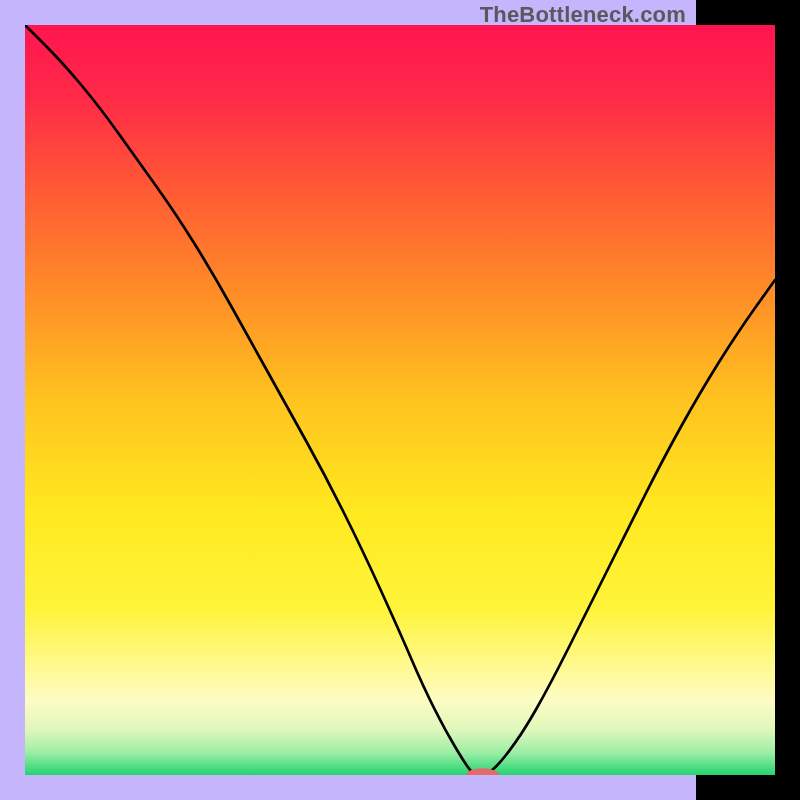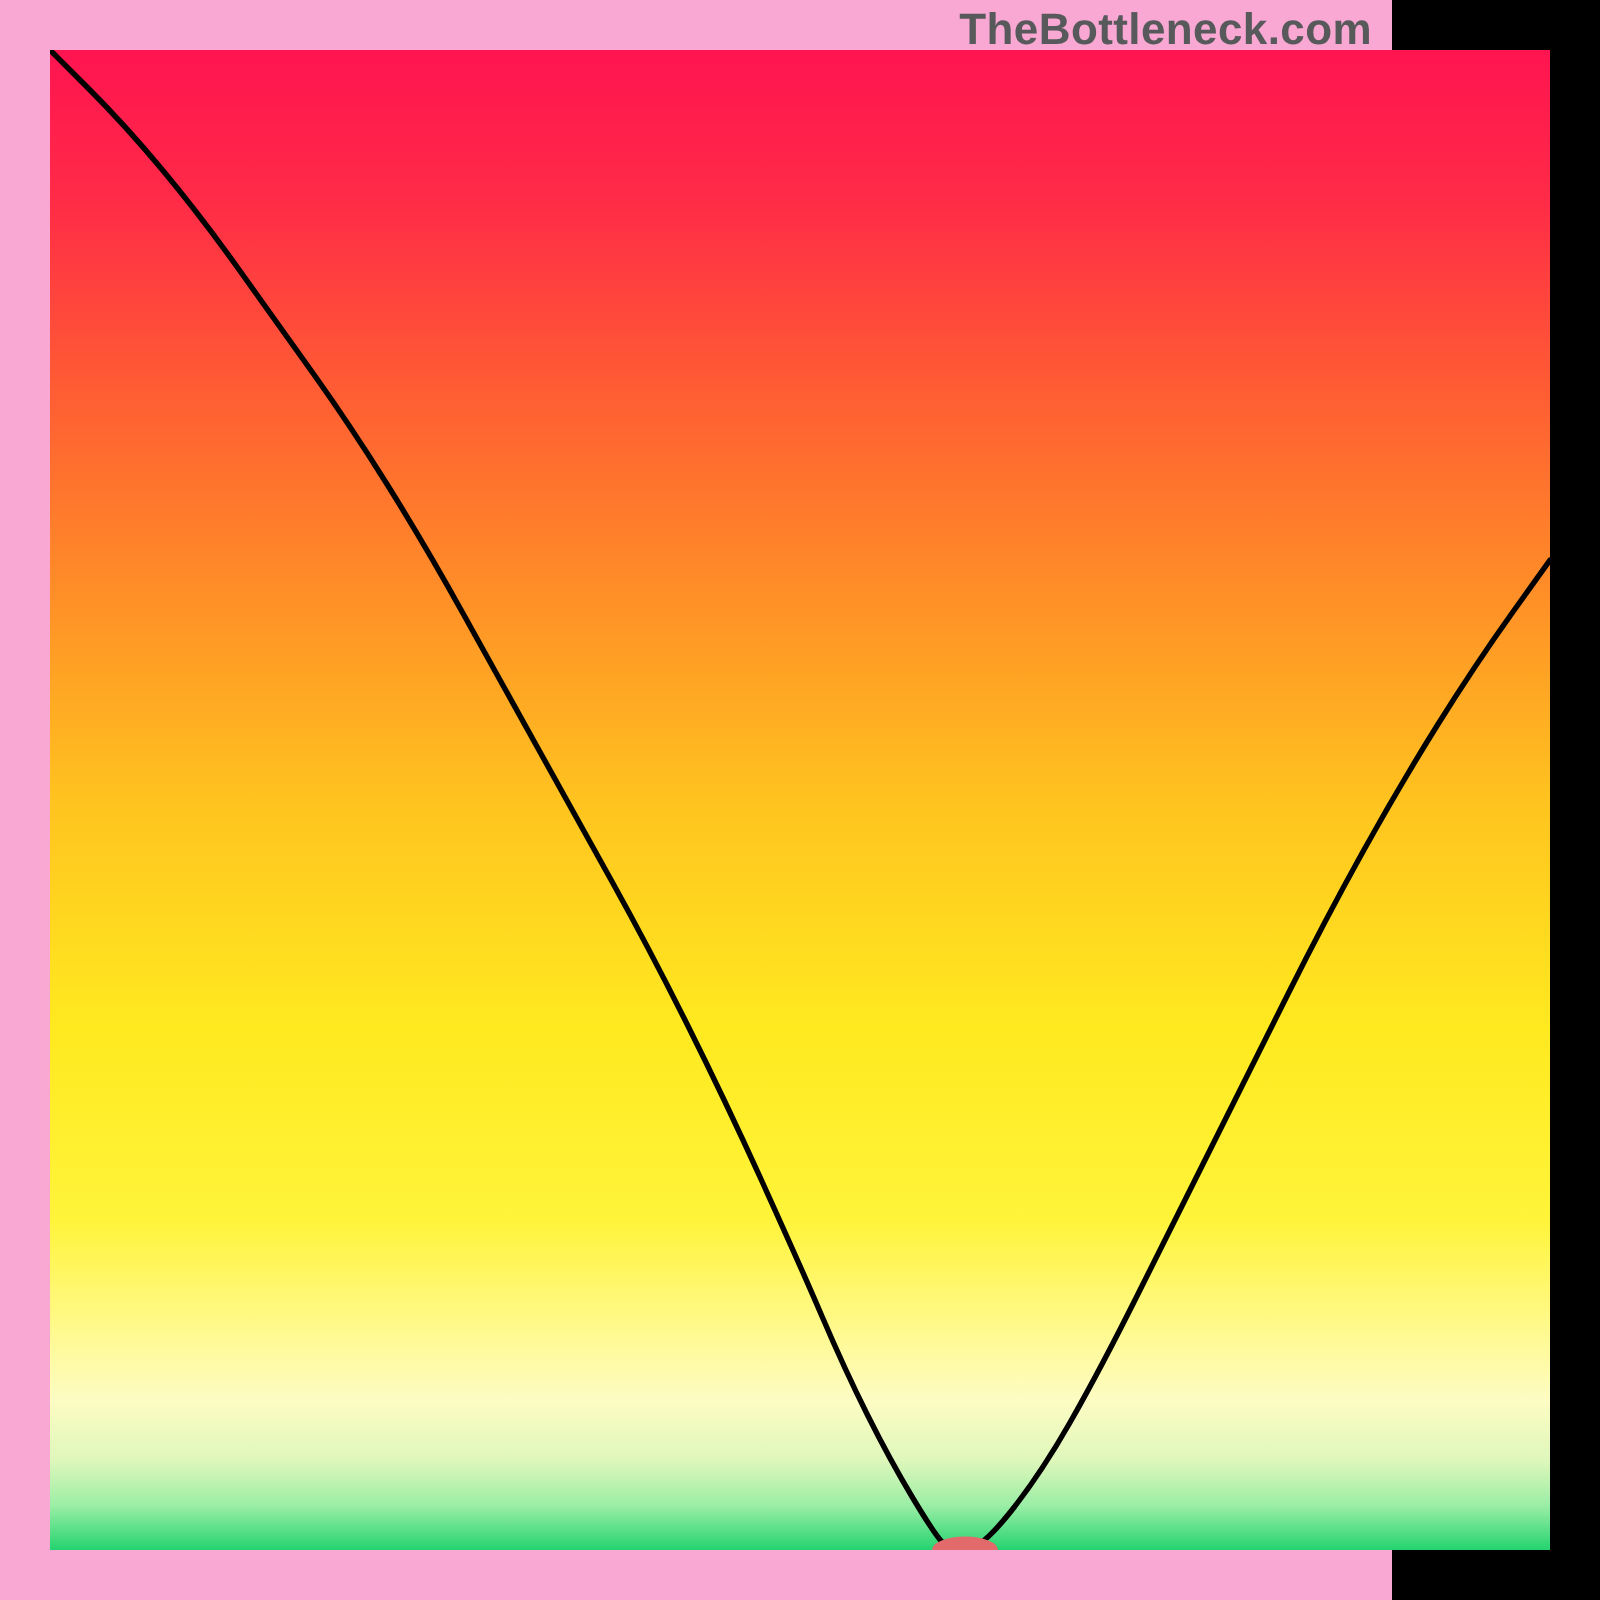--- a/index.html
+++ b/index.html
@@ -9,21 +9,21 @@
     height: 800px;
     background: #000;
     overflow: hidden;
   }
   .frame {
     position: absolute;
     left: 0;
     top: 0;
     width: 696px;
     height: 800px;
-    background: #f9a8d4;
+    background: #c4b5fd;
     text-decoration: underline;
   }
   .watermark {
     position: absolute;
     top: 2px;
     right: 10px;
     font-family: Arial, Helvetica, sans-serif;
     font-size: 22px;
     font-weight: 600;
     color: #58595b;

